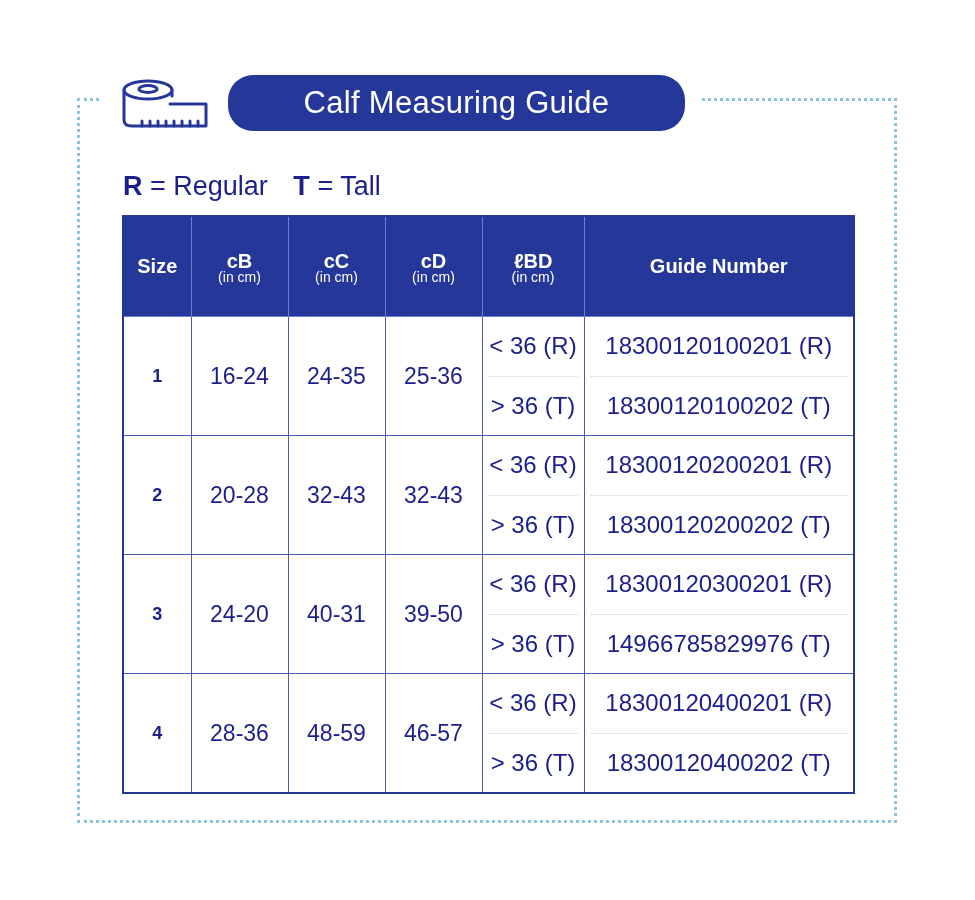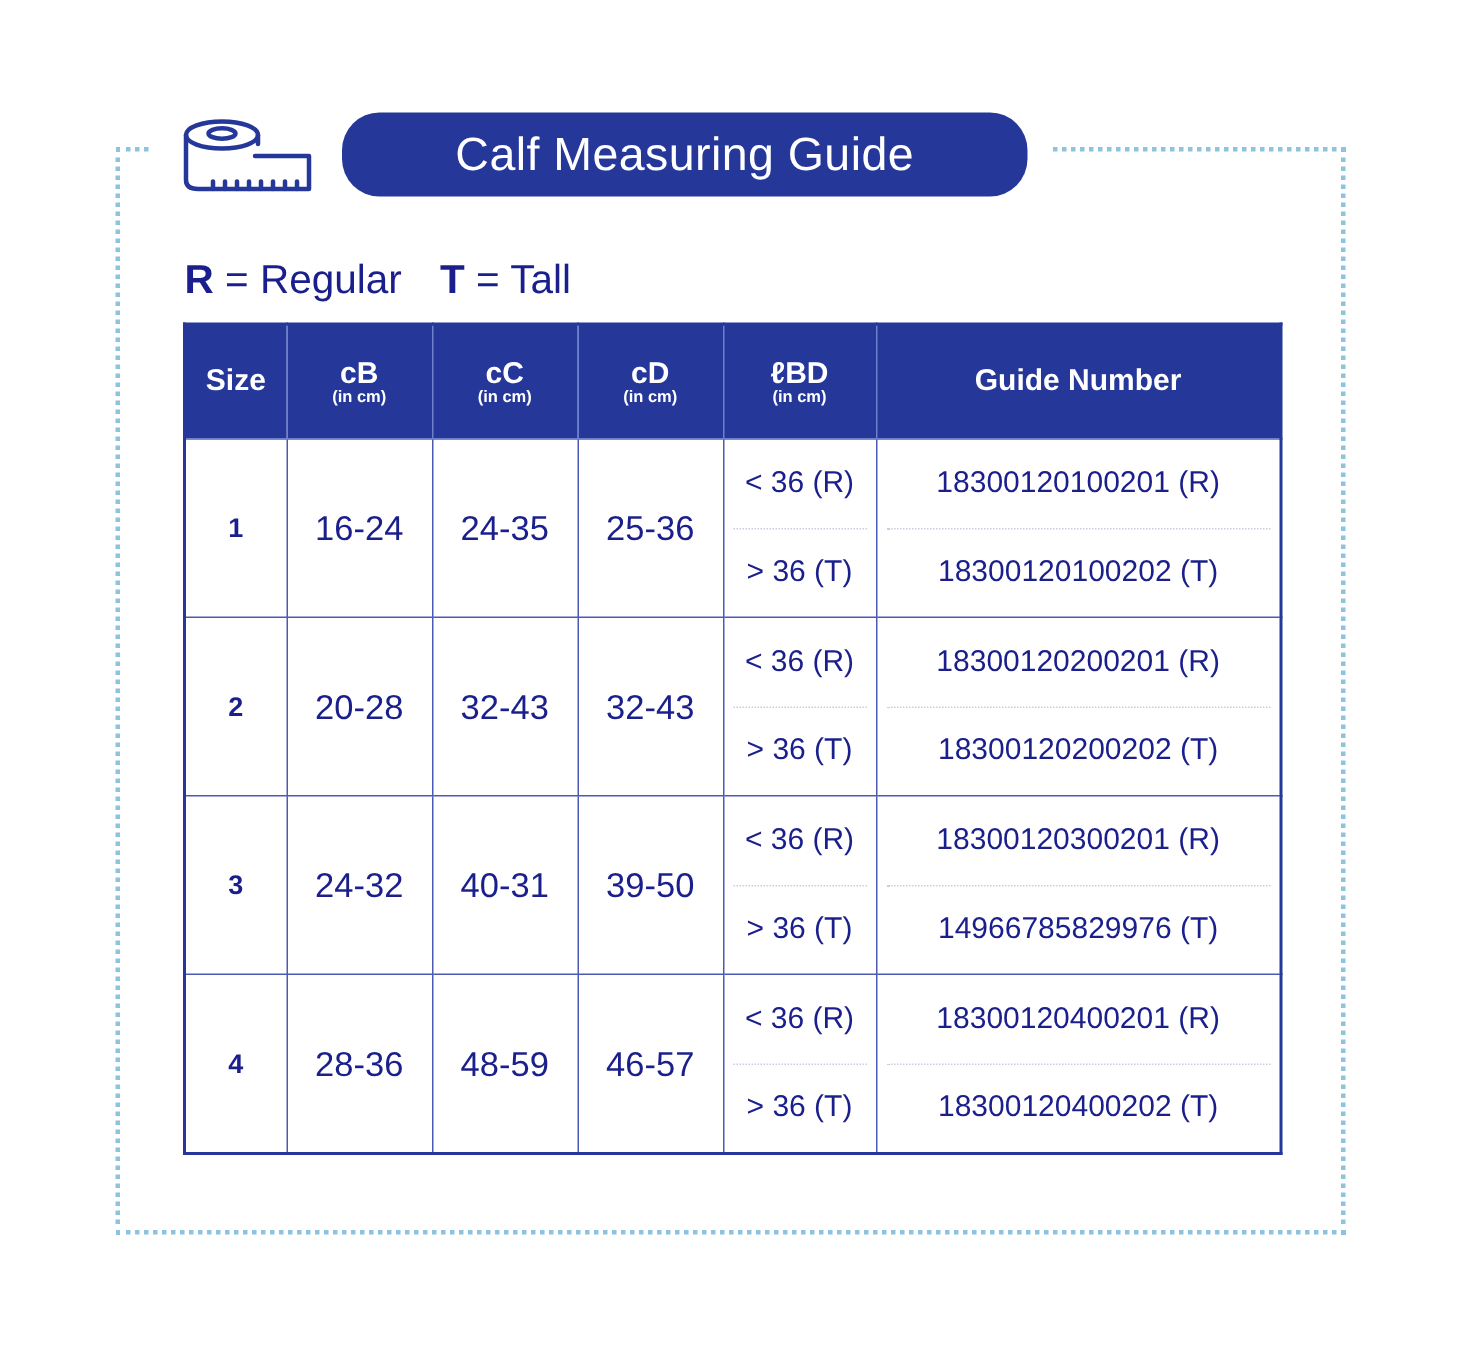--- a/index.html
+++ b/index.html
@@ -11,28 +11,28 @@
   .tape-icon { position: absolute; left: 120px; top: 76px; width: 90px; height: 54px; background: #fff; }
   .title-bar { position: absolute; left: 228px; top: 75px; width: 457px; height: 56px;
                background: #25389a; color: #fff; display: flex; align-items: center; justify-content: center;
                font-size: 31px; letter-spacing: 0.3px; border-radius: 25px; }
   .legend { position: absolute; left: 123px; top: 171px; font-size: 27px; color: #1a1f8c; }
   .legend b { font-weight: bold; }
   .legend .sp { display: inline-block; width: 18px; }
   table.guide { position: absolute; left: 122px; top: 215px; border-collapse: collapse;
                 width: 731px; table-layout: fixed; }
   table.guide th { background: #25389a; color: #fff; height: 75px; border: 1.5px solid #6f7fc9;
-                   font-weight: bold; font-size: 20px; vertical-align: middle; padding: 0; }
-  table.guide th .sub { display: block; font-size: 11px; font-weight: bold; margin-top: -2px; line-height: 12px; }
+                   font-weight: bold; font-size: 20px; vertical-align: middle; padding: 12px; }
+  table.guide th .sub { display: block; font-size: 14px; font-weight: normal; margin-top: -2px; line-height: 12px; }
   table.guide td { border: 1.5px solid #4a5bb3; text-align: center; vertical-align: middle; padding: 0;
                    color: #1a1f8c; font-size: 23px; }
   table.guide td.size { font-weight: bold; font-size: 18px; }
   table.guide tr.row td { height: 118px; }
   .split { display: flex; flex-direction: column; height: 118px; }
-  .split div { flex: 1; display: flex; align-items: center; justify-content: center; font-size: 20px; }
+  .split div { flex: 1; display: flex; align-items: center; justify-content: center; font-size: 24px; }
   .split div.top { border-bottom: 1px dotted #c8cde0; margin: 0 6px; }
   table.guide { border: 2px solid #25389a; }
 </style>
 </head>
 <body>
 
 <div class="frame"></div>
 <div class="frame-gap"></div>
 
 <div class="tape-icon">
@@ -107,21 +107,21 @@
         </td>
       <td>
           <div class="split">
             <div class="top">18300120200201 (R)</div>
             <div>18300120200202 (T)</div>
           </div>
         </td>
     </tr>
     <tr class="row">
       <td class="size">3</td>
-      <td>24-32</td>
+      <td>24-20</td>
       <td>40-31</td>
       <td>39-50</td>
       <td>
           <div class="split">
             <div class="top">&lt; 36 (R)</div>
             <div>&gt; 36 (T)</div>
           </div>
         </td>
       <td>
           <div class="split">

